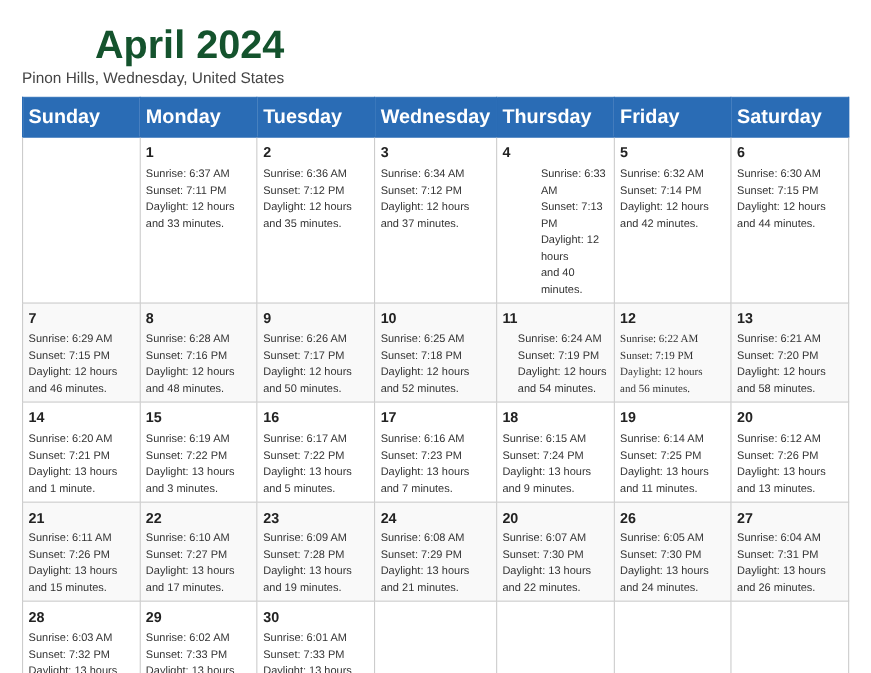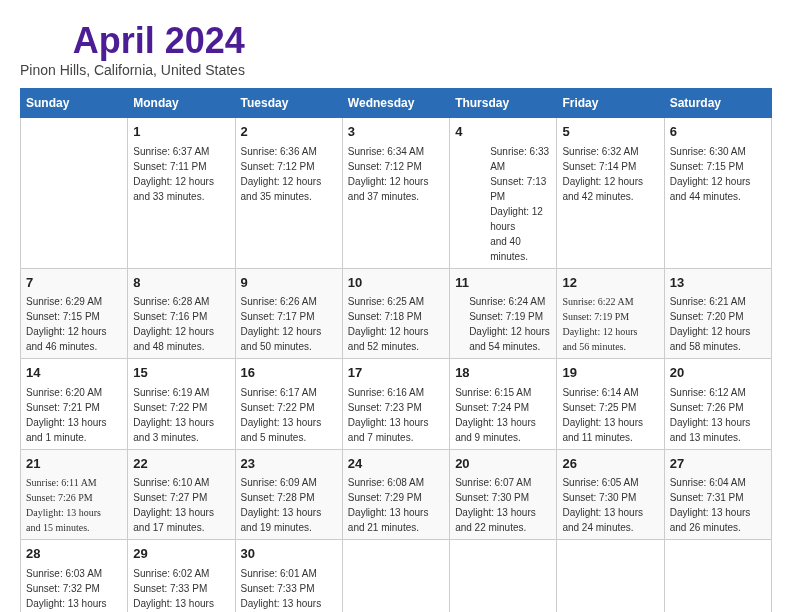--- a/index.html
+++ b/index.html
@@ -24,37 +24,37 @@
     .logo-row {
       display: flex;
       align-items: center;
     }
     .title-block {
       text-align: right;
     }
     .title-block h1 {
       font-size: 36px;
       font-weight: bold;
-      color: #4c1d95;
+      color: #14532d;
     }
     .title-block p {
       font-size: 14px;
       color: #444;
     }
     table {
       width: 100%;
       border-collapse: collapse;
       font-size: 11px;
     }
     thead tr th {
       background-color: #2a6cb5;
       color: #fff;
       padding: 7px 5px;
       text-align: left;
-      font-size: 12px;
+      font-size: 18px;
       font-weight: bold;
       border: 1px solid #2a6cb5;
     }
     tbody tr td {
       border: 1px solid #ccc;
       vertical-align: top;
       padding: 4px 5px;
       width: calc(100% / 7);
       min-height: 80px;
       color: #333;
@@ -78,21 +78,21 @@
     tbody tr td:first-child {
       
     }
   </style>
 </head>
 <body>
 
 <div class="header">
   <div class="title-block">
     <h1>April 2024</h1>
-    <p>Pinon Hills, California, United States</p>
+    <p>Pinon Hills, Wednesday, United States</p>
   </div>
 </div>
 
 <table>
   <thead>
     <tr>
     <th>Sunday</th>
         <th>Monday</th>
         <th>Tuesday</th>
         <th>Wednesday</th>
@@ -245,21 +245,21 @@
           <span class="day-number">20</span>
           <div class="day-info" style="white-space: pre-line;">Sunrise: 6:12 AM
 Sunset: 7:26 PM
 Daylight: 13 hours
 and 13 minutes.</div>
         </td>
       </tr>
       <tr>
         <td>
           <span class="day-number">21</span>
-          <div class="day-info" style="white-space: pre-line; font-family: Liberation Serif, serif;">Sunrise: 6:11 AM
+          <div class="day-info" style="white-space: pre-line;">Sunrise: 6:11 AM
 Sunset: 7:26 PM
 Daylight: 13 hours
 and 15 minutes.</div>
         </td>
         <td>
           <span class="day-number">22</span>
           <div class="day-info" style="white-space: pre-line;">Sunrise: 6:10 AM
 Sunset: 7:27 PM
 Daylight: 13 hours
 and 17 minutes.</div>

